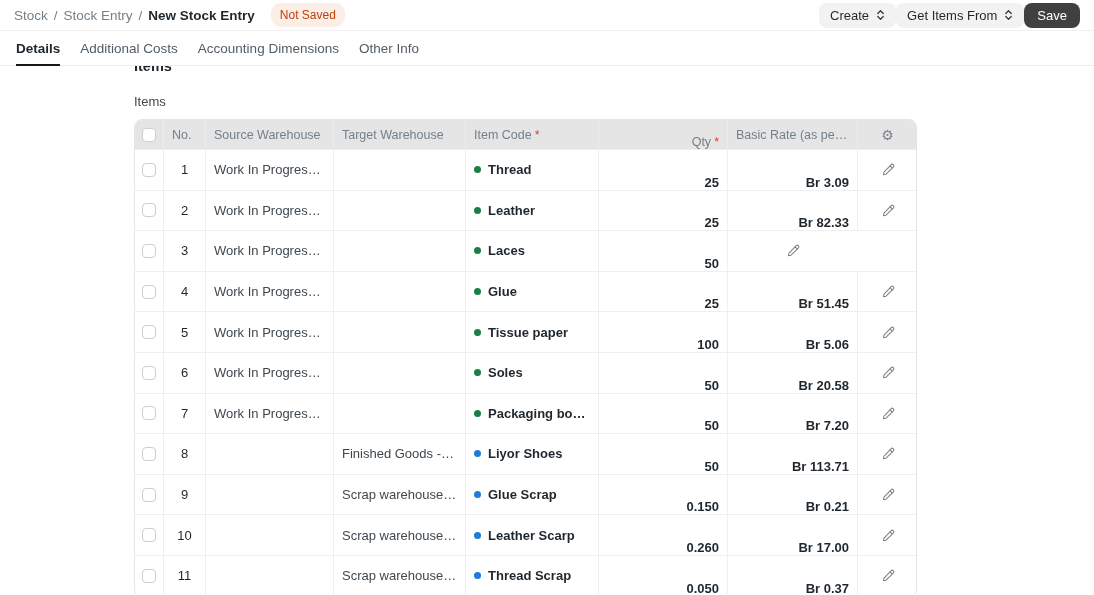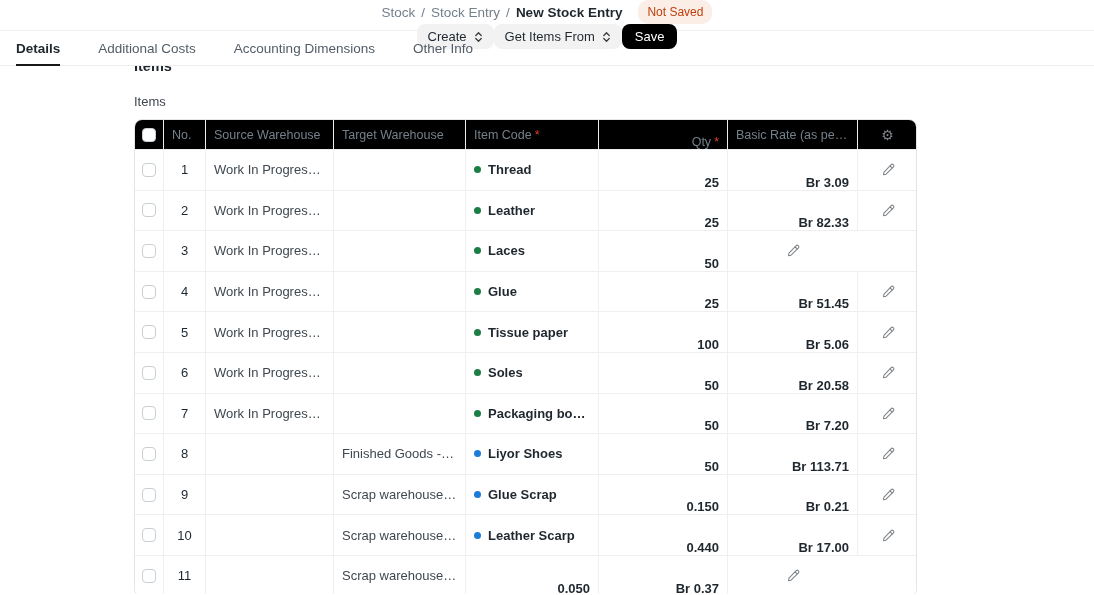--- a/index.html
+++ b/index.html
@@ -1,57 +1,57 @@
 <!DOCTYPE html>
 <html><head>
 <meta charset="utf-8">
 <style>
   * { margin:0; padding:0; box-sizing:border-box; }
   html,body { width:1094px; height:595px; background:#fff; overflow:hidden;
     font-family:"Liberation Sans","DejaVu Sans",sans-serif; color:#1F272E; }
 
   
   .topbar { height:31px; display:flex; align-items:center; justify-content:space-between;
-    padding:0 14px; border-bottom:1px solid #F0F0F0;flex-direction:column; }
+    padding:0 14px; border-bottom:1px solid #F0F0F0; }
   .breadcrumb { display:flex; align-items:center; gap:6px; font-size:13.5px; }
   .crumb-link { color:#74808B; cursor:pointer; }
   .crumb-sep { color:#74808B; }
   .crumb-current { color:#1F272E; font-weight:700; }
   .badge { margin-left:10px; font-size:12px; padding:5px 9px; border-radius:10px;
     background:#FBEEE6; color:#BD3E0C; white-space:nowrap; }
   .actions { display:flex; align-items:center; }
   .btn { height:25px; display:flex; align-items:center; gap:7px; padding:0 11px;
     border:none; border-radius:8px; background:#F2F2F3; color:#1F272E; font-size:13px;
     font-family:inherit; cursor:pointer; white-space:nowrap; }
-  .btn-primary { background:#000000; color:#FFFFFF; font-weight:500; padding:0 13px; }
+  .btn-primary { background:#404040; color:#FFFFFF; font-weight:500; padding:0 13px; }
   .select-chevrons { display:inline-flex; }
 
   
-  .tabbar { height:35px; display:flex; align-items:stretch; gap:38px; padding:0 16px;
+  .tabbar { height:35px; display:flex; align-items:stretch; gap:20px; padding:0 16px;
     border-bottom:1px solid #EDEDED; }
   .tab { display:flex; align-items:center; font-size:13.5px; color:#525C66;
     position:relative; cursor:pointer; white-space:nowrap; }
   .tab.active { color:#1F272E; font-weight:600; }
   .tab.active::after { content:""; position:absolute; left:0; right:0; bottom:-1px;
     height:2px; background:#171717; }
 
   
   .content { position:relative; height:528px; overflow:hidden; }
   .heading-clip { height:12px; overflow:hidden; margin-left:134px; }
   .heading-clip > span { display:block; margin-top:-8px; font-size:14.5px; font-weight:700;
     color:#1F272E; }
   .field-label { margin:16px 0 0 134px; font-size:13px; color:#3F4850; }
 
   
   .grid { margin:10px 0 0 134px; width:783px; border:1px solid #E5E5E5; border-radius:8px;
     overflow:hidden; background:#fff; }
   .grid-row { display:grid; grid-template-columns:29px 42px 128px 132px 133px 129px 130px 60px;
     border-bottom:1px solid #EFEFEF; background:#fff; }
   .grid-row:last-child { border-bottom:none; }
-  .grid-header { background:#000000; border-bottom:1px solid #EDEDED; }
+  .grid-header { background:#e5e5e5; border-bottom:1px solid #EDEDED; }
   .cell { min-width:0; height:39.6px; display:flex; align-items:center; padding:0 8px;
     border-right:1px solid #EFEFEF; font-size:13px; color:#3F4850; overflow:hidden; }
   .cell:last-child { border-right:none; }
   .grid-header .cell { height:29px; font-size:12.5px; color:#74808B; border-right:1px solid #EDEDED; }
   .cell.center { justify-content:center; padding:0; }
   .cell.right { justify-content:flex-end;align-items:flex-end; }
   .cell .trunc { white-space:nowrap; overflow:hidden; text-overflow:ellipsis; }
   .cell.bold, .bold { font-weight:700; color:#1F272E; }
   .req { color:#E03E2D; margin-left:3px; }
   .checkbox { width:14px; height:14px; border:1px solid #C8CFD5; border-radius:4px;
@@ -382,41 +382,45 @@
           <div class="cell">
             <span class="trunc"></span>
           </div>
           <div class="cell">
             <span class="trunc">Scrap warehouse -...</span>
           </div>
           <div class="cell bold">
             <span class="item-dot" style="background: rgb(28, 124, 214);"></span>
             <span class="trunc">Leather Scarp</span>
           </div>
-          <div class="cell right bold">0.440</div>
+          <div class="cell right bold">0.260</div>
           <div class="cell right bold">Br 17.00</div>
           <div class="cell center">
             <button class="edit-btn">
               <svg width="15" height="15" viewBox="0 0 16 16" fill="none" stroke="#7C8389" stroke-width="1.1" stroke-linecap="round" stroke-linejoin="round">
                 <path d="M10.9 2.7a1.4 1.4 0 0 1 2 0l0.4 0.4a1.4 1.4 0 0 1 0 2L5.4 13l-2.8 0.6L3.2 10.8 10.9 2.7z"></path>
                 <path d="M9.7 4.2l2.1 2.1"></path>
               </svg>
             </button>
           </div>
         </div>
         <div class="grid-row">
           <div class="cell center">
             <span class="checkbox"></span>
           </div>
           <div class="cell center row-no">11</div>
           <div class="cell">
             <span class="trunc"></span>
           </div>
           <div class="cell">
             <span class="trunc">Scrap warehouse -...</span>
+          </div>
+          <div class="cell bold">
+            <span class="item-dot" style="background: rgb(28, 124, 214);"></span>
+            <span class="trunc">Thread Scrap</span>
           </div>
           <div class="cell right bold">0.050</div>
           <div class="cell right bold">Br 0.37</div>
           <div class="cell center">
             <button class="edit-btn">
               <svg width="15" height="15" viewBox="0 0 16 16" fill="none" stroke="#7C8389" stroke-width="1.1" stroke-linecap="round" stroke-linejoin="round">
                 <path d="M10.9 2.7a1.4 1.4 0 0 1 2 0l0.4 0.4a1.4 1.4 0 0 1 0 2L5.4 13l-2.8 0.6L3.2 10.8 10.9 2.7z"></path>
                 <path d="M9.7 4.2l2.1 2.1"></path>
               </svg>
             </button>

